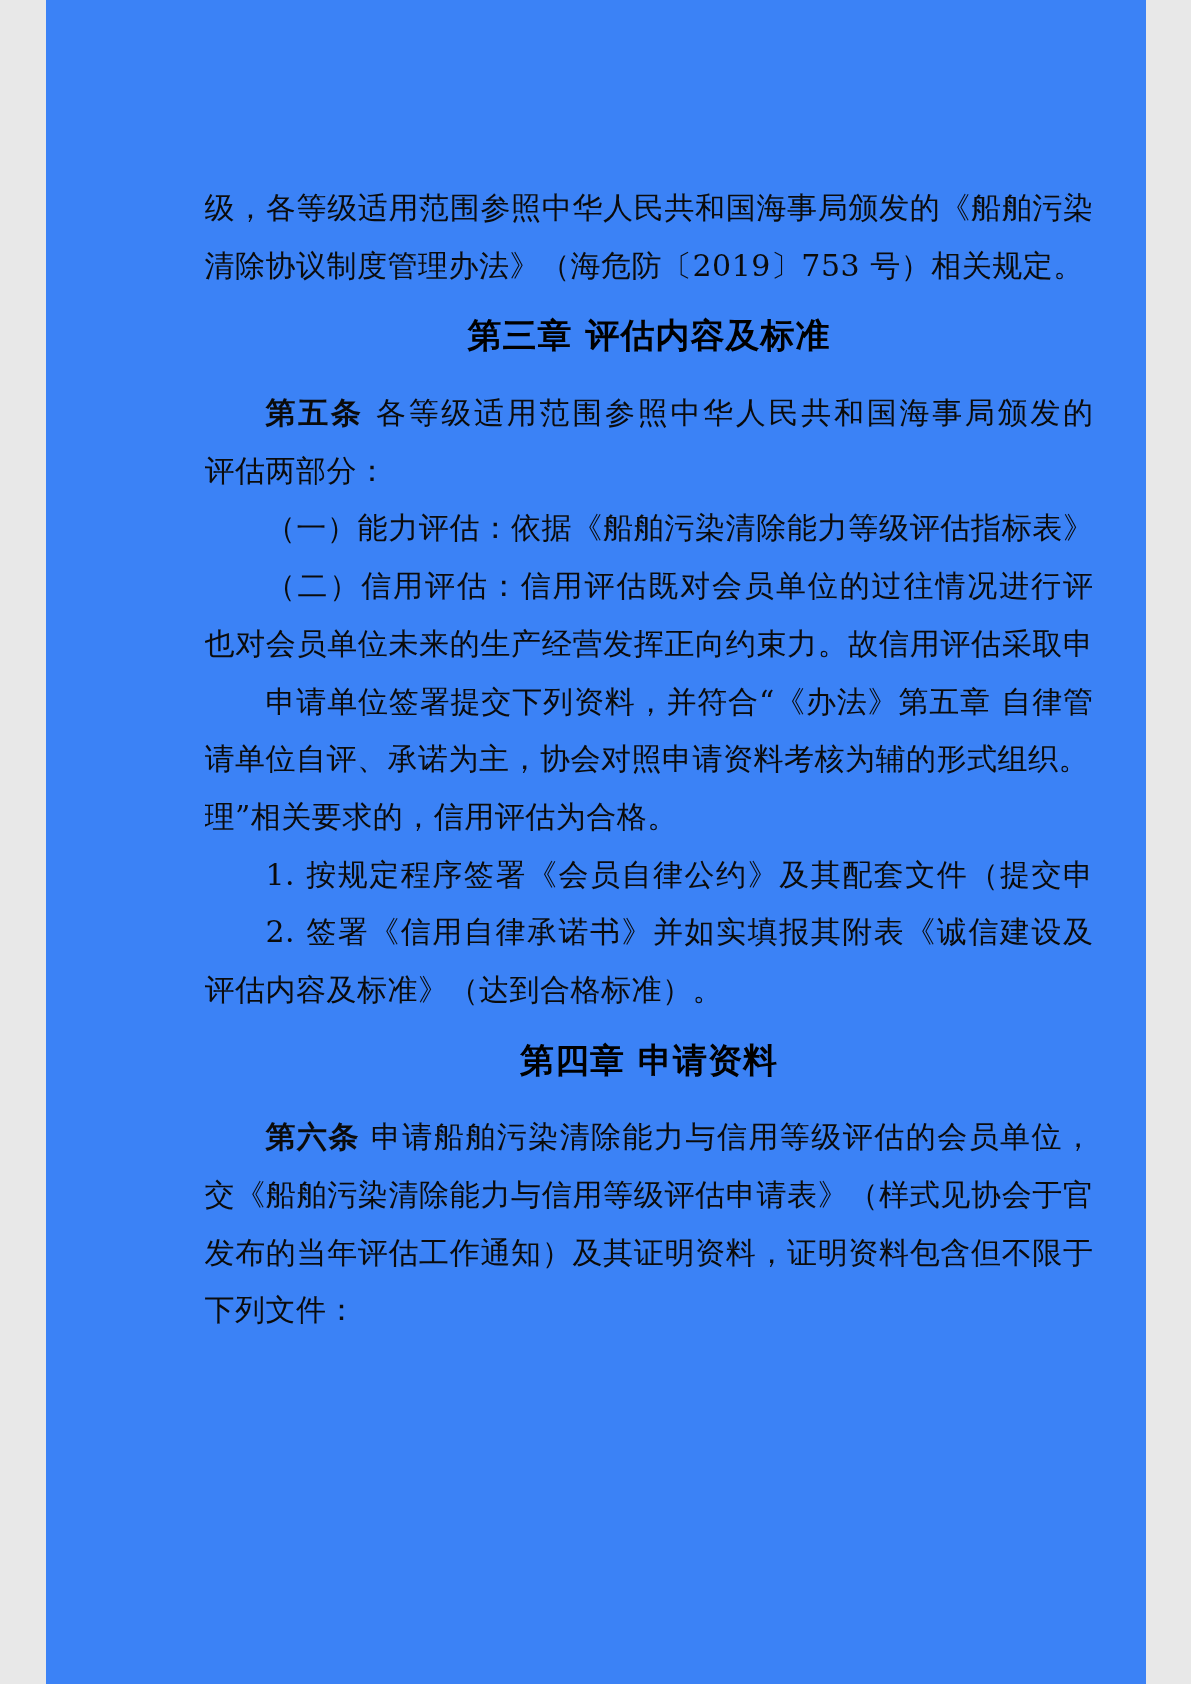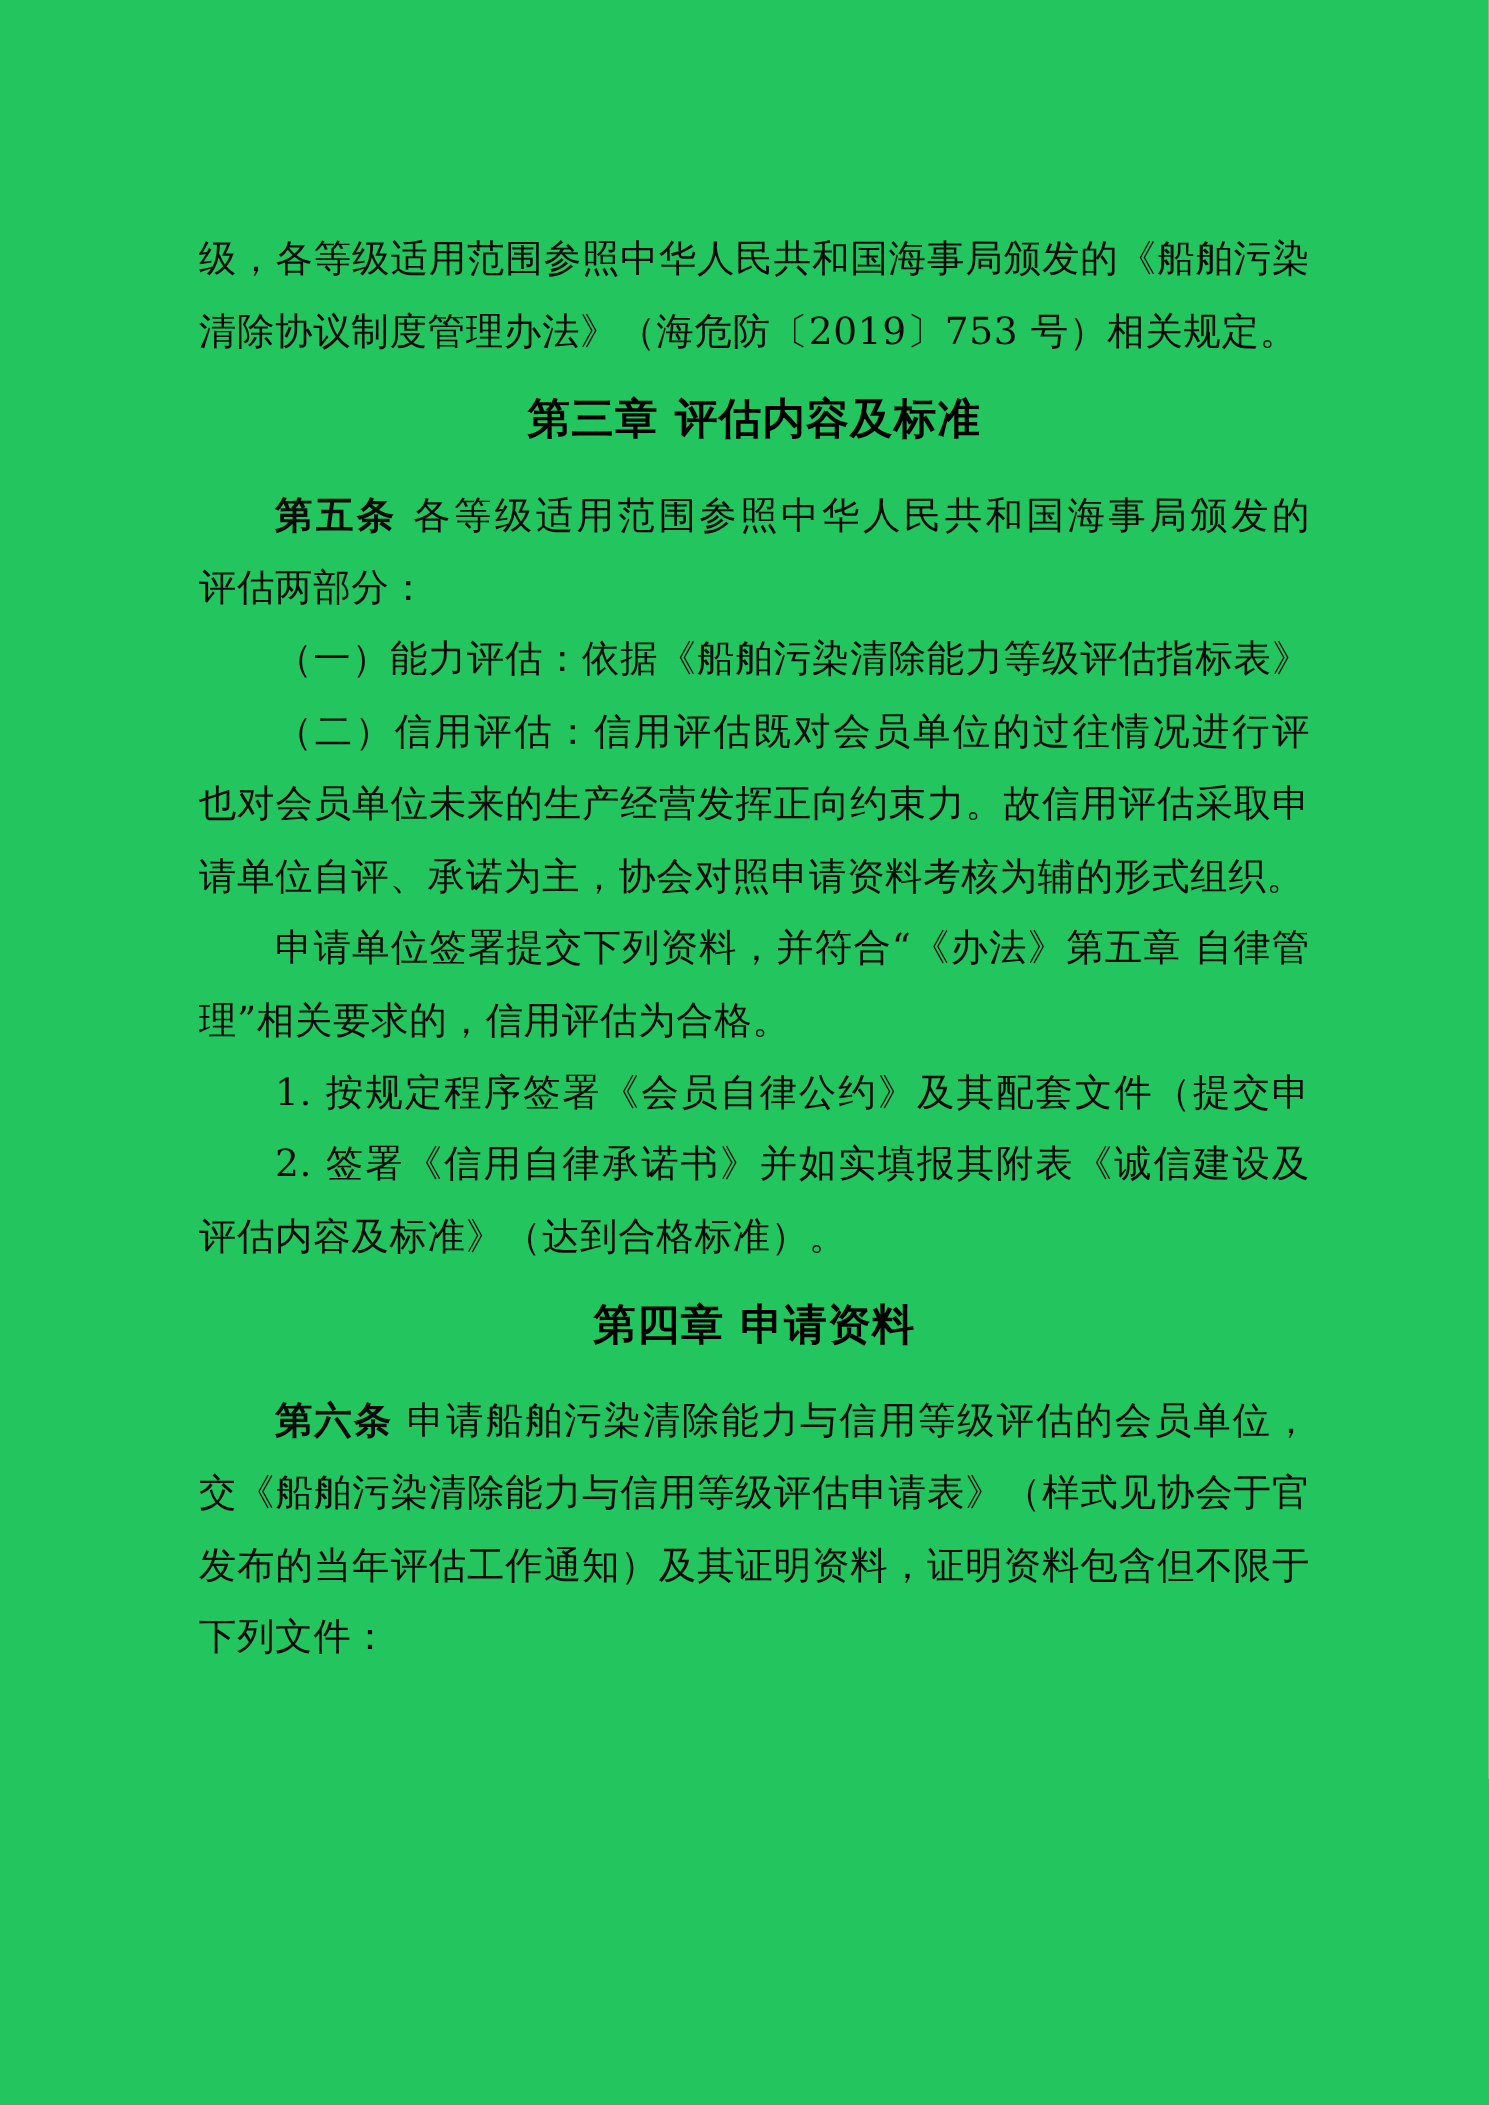--- a/index.html
+++ b/index.html
@@ -1,21 +1,21 @@
 <!DOCTYPE html>
 <html><head>
 <meta charset="utf-8">
 <style>
   html, body { margin: 0; padding: 0; }
   body { background: #e8e8e8; }
   .page {
     position: relative;
-    width: 1191px;
+    width: 1100px;
     height: 1684px;
-    background: #22c55e;
+    background: #3b82f6;
     margin: 0 auto;
     overflow: hidden;
     font-family: "DejaVu Serif", "Liberation Serif", serif;
     color: #0b0b0b;
   }
   .textblock {
     position: absolute;
     left: 159px;
     top: 179px;
     width: 889px;
@@ -64,23 +64,23 @@
 
     <div class="heading">第三章 评估内容及标准</div>
 
     <div class="line indent"><span class="article-num">第五条</span> <span>各等级适用范围参照中华人民共和国海事局颁发的</span></div>
     <div class="line end">评估两部分：</div>
 
     <div class="line indent">（一）能力评估：依据《船舶污染清除能力等级评估指标表》（以</div>
 
     <div class="line indent">（二）信用评估：信用评估既对会员单位的过往情况进行评估，</div>
     <div class="line">也对会员单位未来的生产经营发挥正向约束力。故信用评估采取申</div>
+    <div class="line indent">申请单位签署提交下列资料，并符合“《办法》第五章 自律管</div>
+
     <div class="line end">请单位自评、承诺为主，协会对照申请资料考核为辅的形式组织。</div>
-
-    <div class="line indent">申请单位签署提交下列资料，并符合“《办法》第五章 自律管</div>
     <div class="line end">理”相关要求的，信用评估为合格。</div>
 
     <div class="line indent">1. 按规定程序签署《会员自律公约》及其配套文件（提交申请</div>
 
     <div class="line indent">2. 签署《信用自律承诺书》并如实填报其附表《诚信建设及总</div>
     <div class="line end">评估内容及标准》（达到合格标准）。</div>
 
     <div class="heading">第四章 申请资料</div>
 
     <div class="line indent"><span class="article-num">第六条</span> <span>申请船舶污染清除能力与信用等级评估的会员单位，提</span></div>

